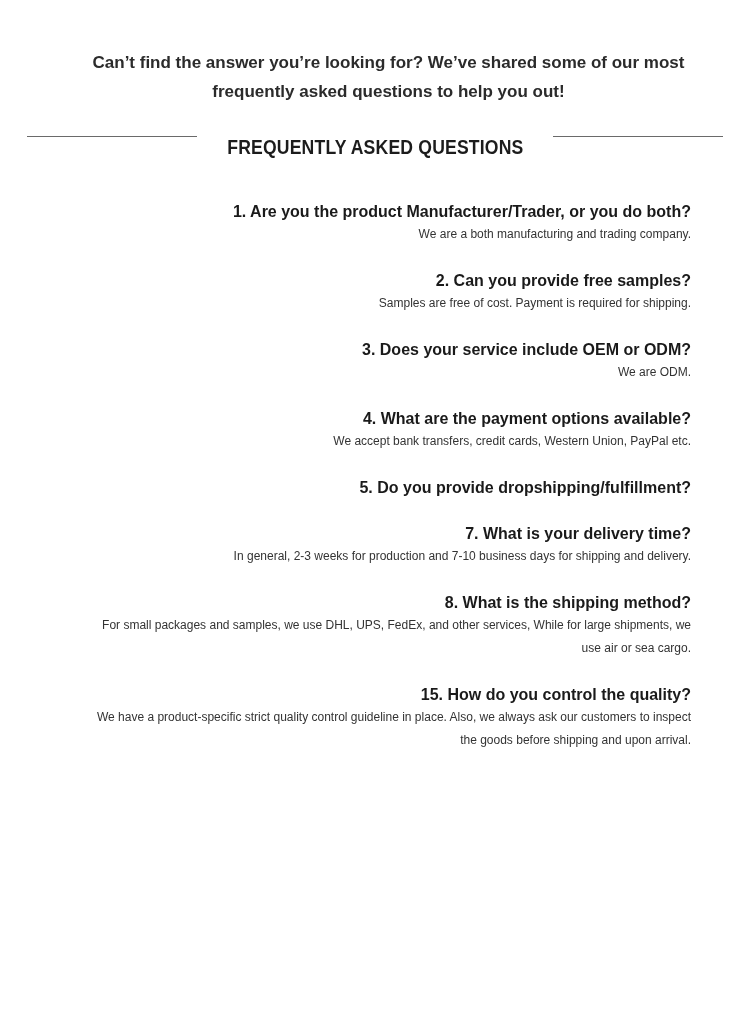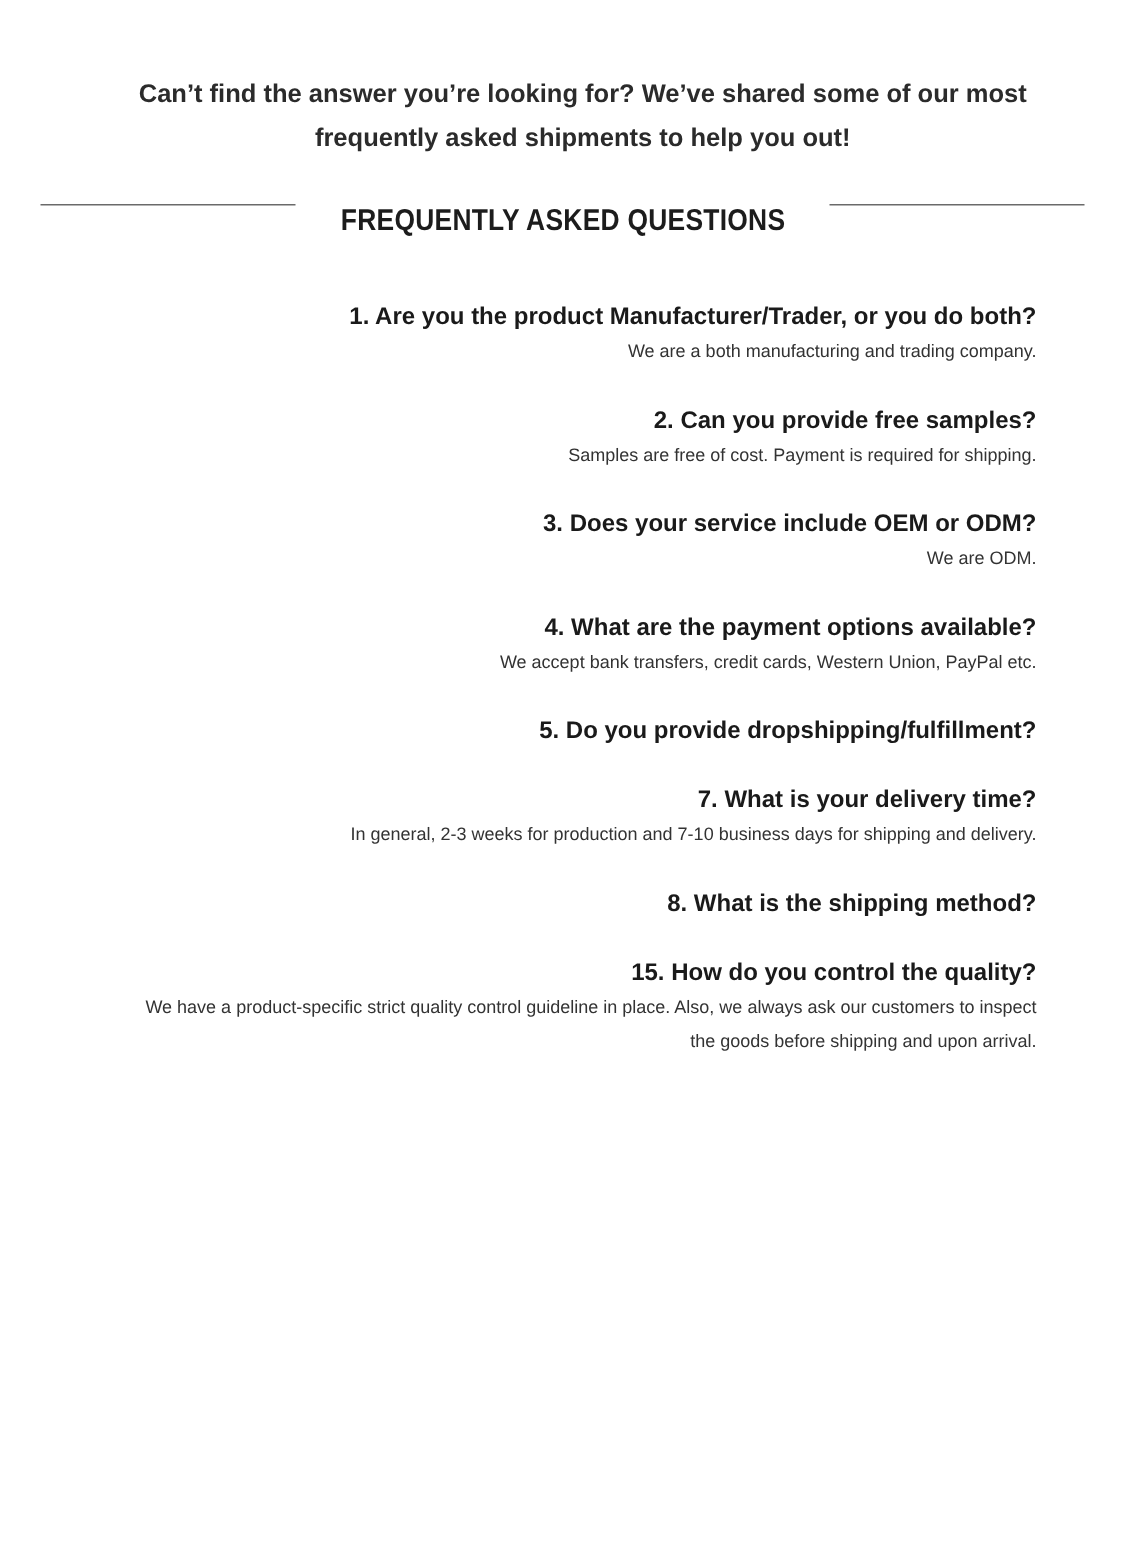--- a/index.html
+++ b/index.html
@@ -70,21 +70,21 @@
     font-size: 12px;
     line-height: 23px;
     color: #333333;
   }
 </style>
 </head>
 <body>
 
 <div class="intro">
   <span>Can’t find the answer you’re looking for? We’ve shared some of our most</span>
-  <span>frequently asked shipments to help you out!</span>
+  <span>frequently asked questions to help you out!</span>
 </div>
 
 <div class="heading-row">
   <div class="heading-line"></div>
   <div class="heading-title">FREQUENTLY ASKED QUESTIONS</div>
   <div class="heading-line"></div>
 </div>
 
 <div class="faq-list">
   <div class="faq-item">
@@ -105,18 +105,19 @@
   </div>
   <div class="faq-item">
     <div class="faq-q">5. Do you provide dropshipping/fulfillment?</div>
   </div>
   <div class="faq-item">
     <div class="faq-q">7. What is your delivery time?</div>
     <div class="faq-a">In general, 2-3 weeks for production and 7-10 business days for shipping and delivery.</div>
   </div>
   <div class="faq-item">
     <div class="faq-q">8. What is the shipping method?</div>
+    <div class="faq-a">For small packages and samples, we use DHL, UPS, FedEx, and other services, While for large shipments, we use air or sea cargo.</div>
   </div>
   <div class="faq-item">
     <div class="faq-q">15. How do you control the quality?</div>
     <div class="faq-a">We have a product-specific strict quality control guideline in place. Also, we always ask our customers to inspect the goods before shipping and upon arrival.</div>
   </div>
 </div>
 
 </body></html>

